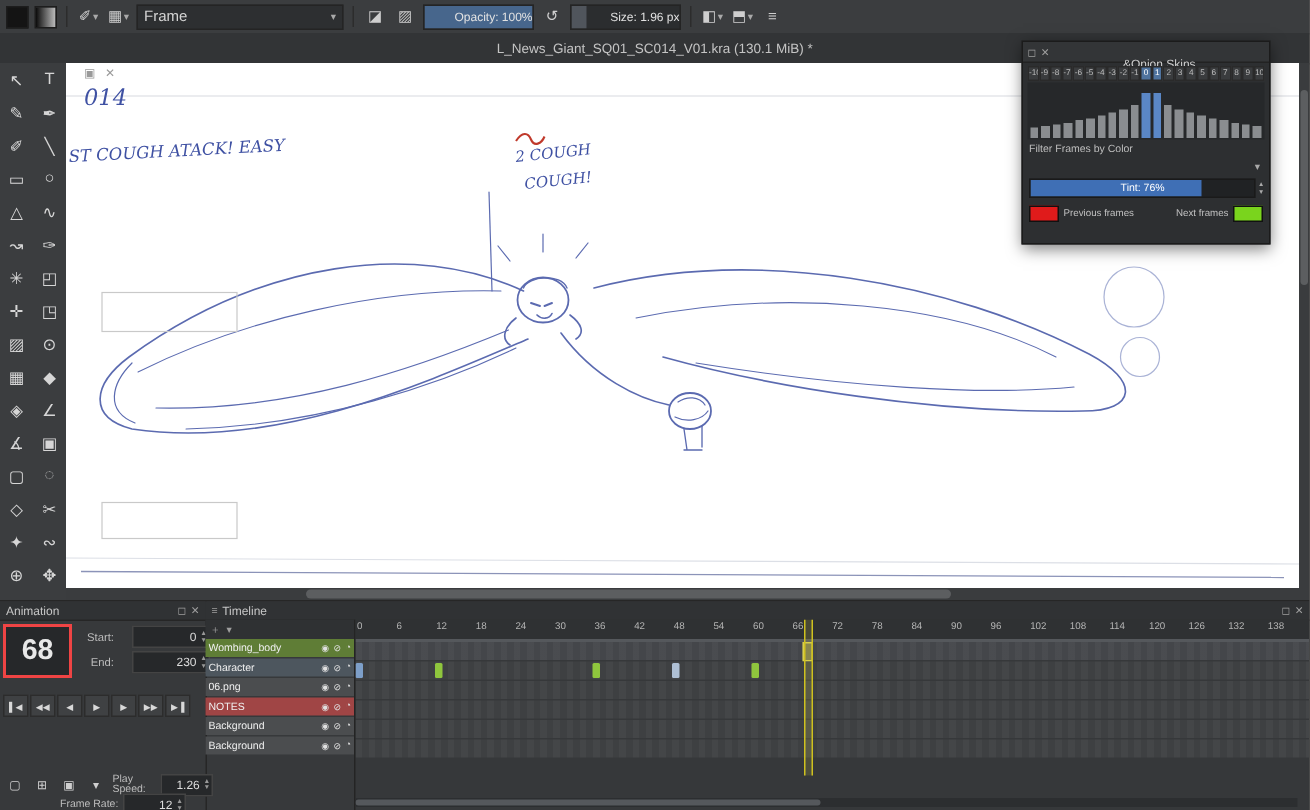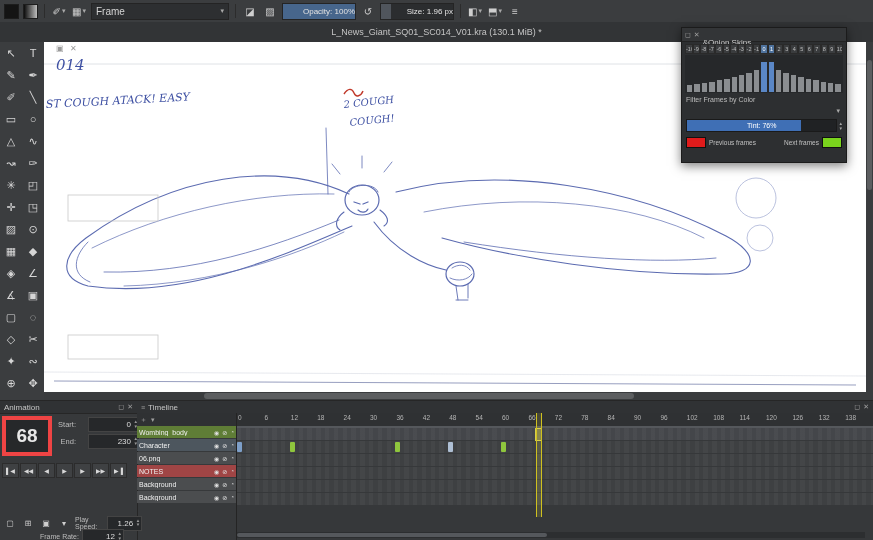--- a/index.html
+++ b/index.html
@@ -36,21 +36,21 @@
   .subwin-ic{position:absolute;top:2px;font-size:8px;color:#9a9a9a;z-index:3;}
   #hscroll{position:absolute;left:0;right:0;bottom:0;height:8px;background:#3a3c3e;z-index:4;}
   #hscroll .thumb{position:absolute;left:160px;width:430px;top:1px;bottom:1px;background:#5c5e60;border-radius:3px;}
   #vscroll{position:absolute;right:0;top:42px;width:7px;height:358px;background:#3a3c3e;}
   #vscroll .thumb{position:absolute;top:18px;height:130px;left:1px;right:1px;background:#5c5e60;border-radius:3px;}
   .sk-text{font-family:"DejaVu Serif",serif;font-style:italic;fill:#3f51a3;}
   
   #onion{position:absolute;left:681px;top:27px;width:164px;height:134px;background:#2d2f31;
          border:1px solid #1b1b1b;box-shadow:0 3px 10px rgba(0,0,0,.5);z-index:9;}
   #os-title{height:13px;display:flex;align-items:center;background:#333537;border-bottom:1px solid #222;padding:0 3px;gap:3px;}
-  #os-title .t{flex:1;font-size:8px;color:#cfcfcf;margin-top:16px;}
+  #os-title .t{flex:1;text-align:center;font-size:8px;color:#cfcfcf;margin-top:16px;}
   .os-tic{font-size:7px;color:#9f9f9f;}
   #os-nums{display:flex;padding:2px 3px 0 3px;}
   .os-num{flex:1;text-align:center;font-size:5.5px;color:#bdbdbd;background:#3a3c3e;border:1px solid #2a2a2a;
           height:8px;line-height:8px;overflow:hidden;}
   .os-num.act{background:#4f739e;color:#fff;}
   #os-graph{height:36px;margin:1px 3px;background:#26282a;display:flex;align-items:flex-end;gap:2px;padding:1px 2px;}
   .os-bar{flex:1;background:#8a8d90;}
   .os-bar.act{background:#5a87c6;}
   #os-filter{font-size:7px;color:#bdbdbd;padding:2px 4px;}
   #os-combo{display:flex;justify-content:flex-end;padding:0 6px;height:12px;align-items:center;}
@@ -62,21 +62,21 @@
   .spin span{font-size:5px;line-height:5px;color:#aaa;}
   #os-bottom{display:flex;align-items:center;gap:3px;padding:3px 4px;font-size:6.5px;color:#c0c0c0;}
   .os-swatch{width:18px;height:9px;border:1px solid #111;}
   #os-bottom .spacer{flex:1;}
   
   #bottom{position:absolute;top:400px;left:0;right:0;height:140px;background:#37393b;border-top:1px solid #262626;}
   #anim{position:absolute;left:0;top:0;width:137px;height:140px;border-right:1px solid #262626;}
   .dock-head{height:12px;display:flex;align-items:center;padding:0 4px;gap:3px;background:#303234;border-bottom:1px solid #262626;}
   .dock-head .t{flex:1;font-size:8px;color:#c6c6c6;}
   .dock-ic{font-size:7px;color:#9f9f9f;}
-  #frame-big{position:absolute;left:2px;top:15px;width:42px;height:32px;background:#26282a;border:4px solid #ef4444;
+  #frame-big{position:absolute;left:2px;top:15px;width:42px;height:32px;background:#26282a;border:2px solid #ef4444;
              color:#e8e8e8;font-size:19px;font-weight:bold;display:flex;align-items:center;justify-content:center;}
   .spinrow{position:absolute;left:50px;display:flex;align-items:center;gap:12px;}
   .spinrow .lab{width:26px;font-size:7.5px;color:#bdbdbd;text-align:right;}
   .spinbox{width:40px;height:13px;background:#26282a;border:1px solid #444;color:#ddd;font-size:8px;
            display:flex;align-items:center;justify-content:flex-end;padding:0 8px 0 2px;position:relative;}
   .spinbox .arr{position:absolute;right:1px;top:0;bottom:0;display:flex;flex-direction:column;justify-content:center;}
   .spinbox .arr span{font-size:4.5px;line-height:4.5px;color:#999;}
   #transport{position:absolute;left:2px;top:62px;display:flex;gap:1px;}
   .tr-btn{width:17px;height:15px;background:#3f4143;border:1px solid #2c2c2c;color:#d8d8d8;
           font-size:6px;display:flex;align-items:center;justify-content:center;}

